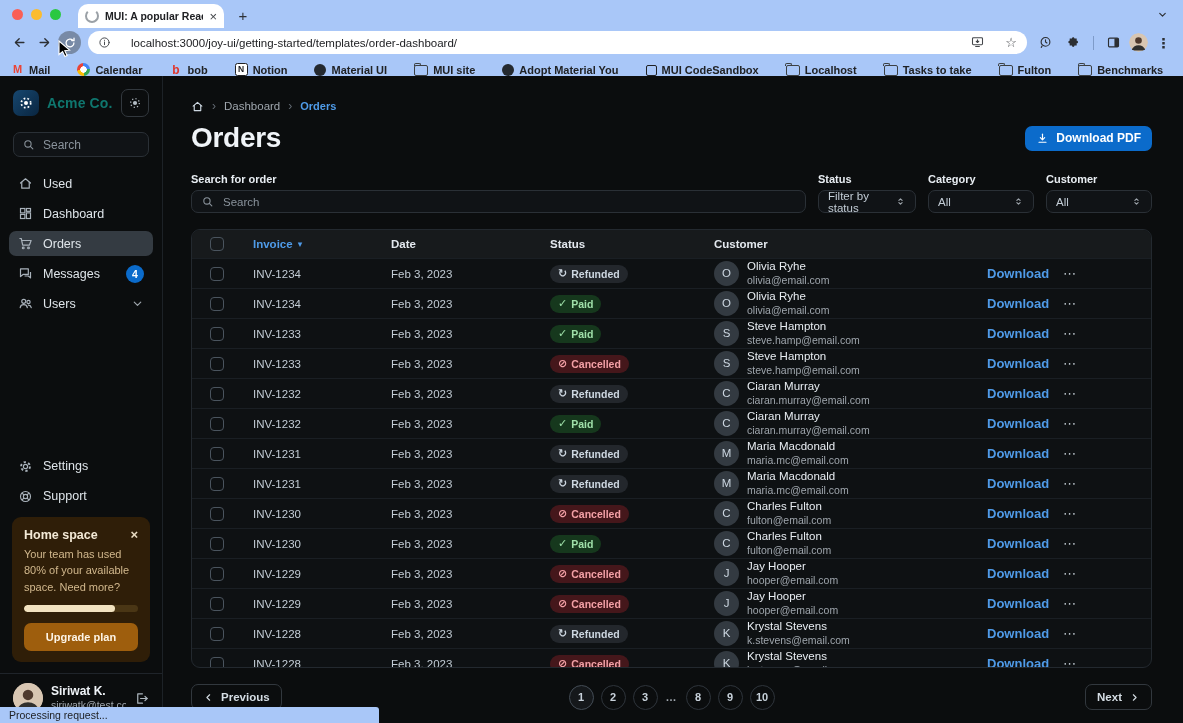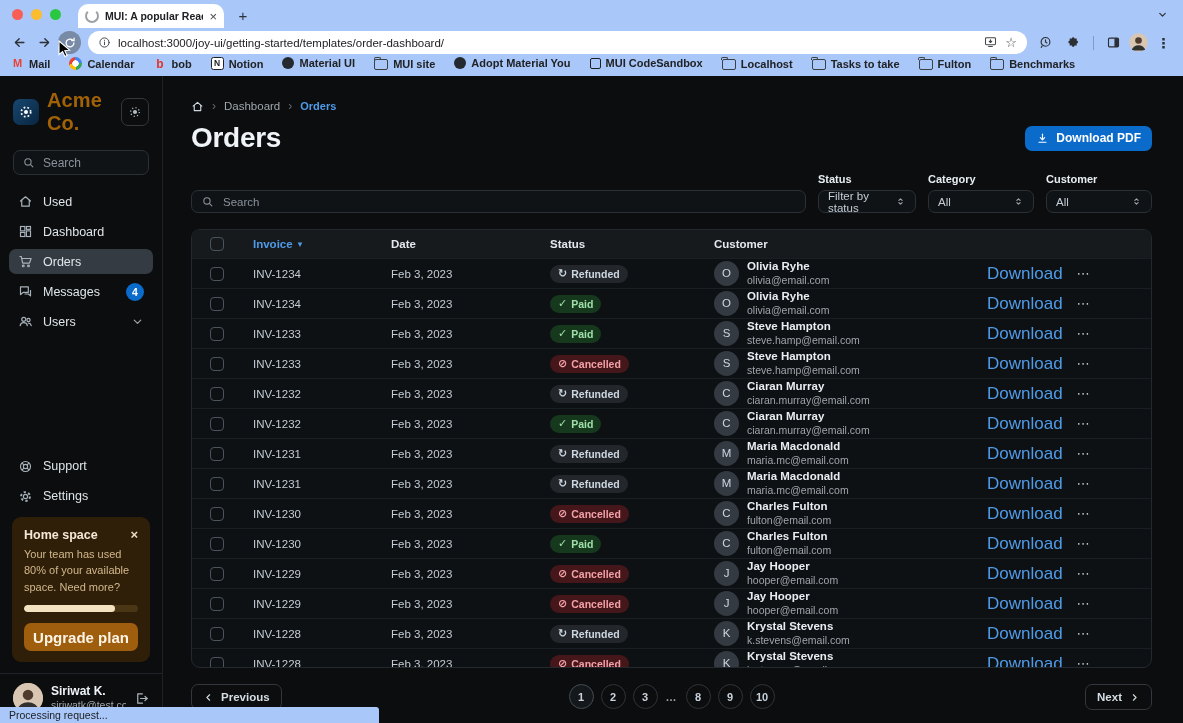--- a/index.html
+++ b/index.html
@@ -18,27 +18,27 @@
   .tab-title{font-size:10.5px;font-weight:600;color:#202124;white-space:nowrap;overflow:hidden;flex:1}
   .tab-close{font-size:13px;color:#44474B;line-height:1;flex:none}
   .newtab{width:22px;height:22px;margin:0 0 2px 8px;display:grid;place-items:center;font-size:15px;color:#2E3136}
   .tab-search{position:absolute;right:10px;top:6px;width:22px;height:16px;border-radius:9px;
        display:grid;place-items:center;color:#2E3136}
   .toolbar{height:29px;display:flex;align-items:center;padding:0 7px}
   .navbtn{width:25px;height:25px;display:grid;place-items:center;color:#2C2F33;flex:none;position:relative}
   .reload-bg{position:absolute;inset:1px;border-radius:50%;background:rgba(60,64,67,.45)}
   .reload-bg svg{position:absolute;left:4.5px;top:4.5px;color:#fff}
   .omnibox{flex:1;height:23px;background:#fff;border-radius:12px;display:flex;align-items:center;
-       gap:7px;padding:0 10px;margin:0 6px;min-width:0}
+       gap:20px;padding:0 10px;margin:0 6px;min-width:0}
   .omni-url{font-size:11.5px;color:#202124;white-space:nowrap;overflow:hidden;flex:1}
   .omni-ic{color:#44474B;flex:none}
   .chrome-right{display:flex;align-items:center;gap:3px;flex:none}
   .sep{width:1px;height:14px;background:#7E9BC9;margin:0 4px}
   .chr-avatar{width:19px;height:19px;border-radius:50%;overflow:hidden;flex:none}
-  .bookmarks{height:19px;display:flex;align-items:flex-start;gap:19px;padding:0 11px;overflow:hidden}
+  .bookmarks{height:19px;display:flex;align-items:flex-end;gap:27px;padding:0 11px;overflow:hidden}
   .bm{display:flex;align-items:center;gap:5px;flex:none}
   .bm-label{font-size:11px;font-weight:600;color:#202225}
   .bm-ic{width:13px;height:13px;display:grid;place-items:center;font-size:11px;line-height:1;flex:none;position:relative}
   .bm-ic[data-type="gmail"]::before{content:"M";color:#EA4335;font-weight:800;font-size:11px}
   .bm-ic[data-type="google"]{border-radius:50%;
      background:radial-gradient(circle,#fff 0 34%,transparent 35%),
      conic-gradient(#4285F4 0 25%,#34A853 25% 50%,#FBBC05 50% 72%,#EA4335 72% 100%)}
   .bm-ic[data-type="bob"]::before{content:"b";color:#E0352B;font-weight:800;font-size:12px}
   .bm-ic[data-type="notion"]{background:#fff;border:1px solid #202124;border-radius:2.5px;width:11px;height:11px}
   .bm-ic[data-type="notion"]::before{content:"N";font-weight:800;font-size:8.5px;color:#202124}
@@ -47,21 +47,21 @@
   .bm-ic[data-type="folder"]{width:12px;height:9px;border:1.4px solid #3C4043;border-radius:2px;margin-top:2px}
   .bm-ic[data-type="folder"]::before{content:"";position:absolute;top:-3.4px;left:-1.4px;width:5px;height:2px;
      border:1.4px solid #3C4043;border-bottom:none;border-radius:2px 2px 0 0}
   
   .app{display:flex;height:647px;background:#0B0D0E}
   .sidebar{width:163px;flex:none;border-right:1px solid #1D2227;display:flex;flex-direction:column;
        padding-top:13px;box-sizing:border-box}
   .sb-head{display:flex;align-items:center;gap:8px;padding:0 13px}
   .logo{width:26px;height:26px;border-radius:7px;background:linear-gradient(135deg,#17476F,#092540);
        display:grid;place-items:center;flex:none}
-  .company{font-size:20px;font-weight:700;color:#a16207;flex:1;letter-spacing:.1px}
+  .company{font-size:14px;font-weight:700;color:#0f766e;flex:1;letter-spacing:.1px}
   .iconbtn{width:26px;height:26px;border:1px solid #32383E;border-radius:7px;display:grid;place-items:center;
        color:#B3BCC4;flex:none;background:transparent}
   .sb-search{margin:15px 13px 0;height:25px;border:1px solid #2A3036;border-radius:7px;background:#101316;
        display:flex;align-items:center;gap:6px;padding:0 8px;color:#8A939C;box-sizing:border-box}
   .sb-search input{border:none;outline:none;background:transparent;color:#C8D2DB;font-size:12px;width:90px;
        font-family:inherit}
   .sb-search input::placeholder{color:#8A939C}
   .nav{margin:14px 9px 0;display:flex;flex-direction:column;gap:5px}
   .nav-item{height:25px;display:flex;align-items:center;gap:10px;padding:0 9px;border-radius:7px;
        color:#DFE5EA;font-size:12.5px}
@@ -72,21 +72,21 @@
   .badge{min-width:18px;height:18px;border-radius:50%;background:#0B6BCB;color:#fff;font-size:10.5px;
        font-weight:700;display:grid;place-items:center}
   .spacer{flex:1}
   .usedcard{margin:8px 12px 0;background:#2F1E08;border-radius:9px;padding:11px 12px}
   .uc-head{display:flex;align-items:center;justify-content:space-between;color:#F3E9D6;font-size:12.5px;font-weight:700}
   .uc-close{color:#E9DCC3;font-size:13px;line-height:1}
   .uc-body{margin-top:4px;font-size:11px;line-height:1.5;color:#D2B88D}
   .uc-bar{margin-top:10px;height:7px;border-radius:4px;background:#4A3615;overflow:hidden}
   .uc-fill{height:100%;background:#F2E2C0;border-radius:4px}
   .uc-btn{margin-top:11px;height:28px;border-radius:7px;background:#9E5E0D;color:#FDF4E6;font-weight:700;
-       font-size:15px;display:grid;place-items:center}
+       font-size:11px;display:grid;place-items:center}
   .sb-divider{height:1px;background:#1F242A;margin-top:11px}
   .userrow{display:flex;align-items:center;gap:8px;padding:9px 13px 10px}
   .uavatar{width:30px;height:30px;border-radius:50%;overflow:hidden;flex:none;background:#D8C6B2}
   .utxt{flex:1;min-width:0;line-height:1.25}
   .uname{font-size:12px;font-weight:700;color:#F0F4F8}
   .uemail{font-size:10.5px;color:#9FA6AD;white-space:nowrap;overflow:hidden}
   .logoutbtn{color:#AEB7BF;flex:none}
   
   .main{flex:1;display:flex;flex-direction:column;padding:23px 31px 0 28px;box-sizing:border-box;min-width:0}
   .crumbs{display:flex;align-items:center;gap:8px;font-size:11.5px;color:#9FA6AD}
@@ -124,27 +124,27 @@
   .chip{height:18px;border-radius:10px;display:inline-flex;align-items:center;gap:4px;padding:0 8px;
        font-size:10.5px;font-weight:600}
   .chip .cic{font-size:11px;line-height:1}
   .chip[data-variant="neutral"]{background:#23272C;color:#CDD7E1}
   .chip[data-variant="success"]{background:#16381D;color:#9FE0A9}
   .chip[data-variant="danger"]{background:#45171B;color:#F3A0A6}
   .custcell{display:flex;align-items:center;gap:8px}
   .tavatar{width:25px;height:25px;border-radius:50%;background:#333A41;color:#CDD7E1;font-size:11.5px;
        display:grid;place-items:center;flex:none}
   .custtxt{line-height:1.3;min-width:0}
-  .cname{font-size:11.5px;color:#E8EDF2;font-weight:700}
+  .cname{font-size:11.5px;color:#E8EDF2;font-weight:400}
   .cemail{font-size:10.5px;color:#9FA6AD}
   .actcell{display:flex;align-items:center;gap:14px}
-  .dl{color:#4F9BE8;font-weight:400;font-size:17px;text-decoration:none}
+  .dl{color:#4F9BE8;font-weight:700;font-size:13px;text-decoration:none}
   .kebab{color:#B6BFC6;font-size:13px;letter-spacing:1px}
   
-  .pager{display:flex;align-items:flex-start;margin-top:16px;position:relative;height:26px}
+  .pager{display:flex;align-items:center;margin-top:16px;position:relative;height:26px}
   .pagebtn{display:flex;align-items:center;gap:7px;height:26px;padding:0 11px;border:1px solid #32383E;
        border-radius:7px;font-size:11.5px;font-weight:700;color:#D5DDE4;background:transparent;box-sizing:border-box}
   .pages{position:absolute;left:50%;transform:translateX(-50%);display:flex;gap:7px;align-items:center}
   .pg{width:25px;height:25px;border:1px solid #2E343B;border-radius:50%;display:grid;place-items:center;
       font-size:11px;font-weight:600;color:#C8D2DB;box-sizing:border-box}
   .pg[data-kind="ellipsis"]{border:none;width:14px;color:#9FA6AD;letter-spacing:1px}
   .pg[data-active="true"]{border-color:#434C55;background:#15181B}
   .nextbtn{margin-left:auto}
   
   .statusbubble{position:absolute;left:0;bottom:0;width:379px;height:16px;background:#A9C7F8;display:flex;
@@ -371,33 +371,33 @@
           </svg>
         <span class="nlabel">Users</span>
         <svg class="chev" width="13" height="13" viewBox="0 0 24 24" fill="none" stroke="currentColor" stroke-width="2.2" stroke-linecap="round" stroke-linejoin="round">
             <path d="M6 9.5l6 6 6-6"></path>
           </svg>
       </div>
     </nav>
     <div class="spacer"></div>
     <nav class="nav">
       <div class="nav-item">
+        <svg class="nicon" width="15" height="15" viewBox="0 0 24 24" fill="none" stroke="currentColor">
+            <circle cx="12" cy="12" r="3.4" stroke-width="1.9"></circle>
+            <circle cx="12" cy="12" r="7.1" stroke-width="3" stroke-dasharray="3.7 3.7"></circle>
+          </svg>
+        <span class="nlabel">Settings</span>
+      </div>
+      <div class="nav-item">
         <svg class="nicon" width="15" height="15" viewBox="0 0 24 24" fill="none" stroke="currentColor" stroke-width="1.8">
             <circle cx="12" cy="12" r="8"></circle>
             <circle cx="12" cy="12" r="3.4"></circle>
             <path d="M6.6 6.6l3 3M17.4 6.6l-3 3M6.6 17.4l3-3M17.4 17.4l-3-3"></path>
           </svg>
         <span class="nlabel">Support</span>
-      </div>
-      <div class="nav-item">
-        <svg class="nicon" width="15" height="15" viewBox="0 0 24 24" fill="none" stroke="currentColor">
-            <circle cx="12" cy="12" r="3.4" stroke-width="1.9"></circle>
-            <circle cx="12" cy="12" r="7.1" stroke-width="3" stroke-dasharray="3.7 3.7"></circle>
-          </svg>
-        <span class="nlabel">Settings</span>
       </div>
     </nav>
     <div class="usedcard">
       <div class="uc-head">
         <span>Home space</span>
         <span class="uc-close">×</span>
       </div>
       <div class="uc-body">Your team has used 80% of your available space. Need more?</div>
       <div class="uc-bar">
         <div class="uc-fill" style="width: 80%;"></div>
@@ -445,20 +445,21 @@
             <path d="M12 4v9.5"></path>
             <path d="M8 10.5l4 4 4-4"></path>
             <path d="M5.5 19h13"></path>
           </svg>
         <span>Download PDF</span>
       </button>
     </div>
 
     <div class="filters">
       <div class="fgroup grow">
+        <span class="flabel">Search for order</span>
         <div class="control">
           <svg width="13" height="13" viewBox="0 0 24 24" fill="none" stroke="#8A939C" stroke-width="2" stroke-linecap="round">
               <circle cx="11" cy="11" r="5.8"></circle>
               <path d="M15.4 15.4 20 20"></path>
             </svg>
           <input placeholder="Search" style="">
         </div>
       </div>
       <div class="fgroup">
         <span class="flabel">Status</span>

